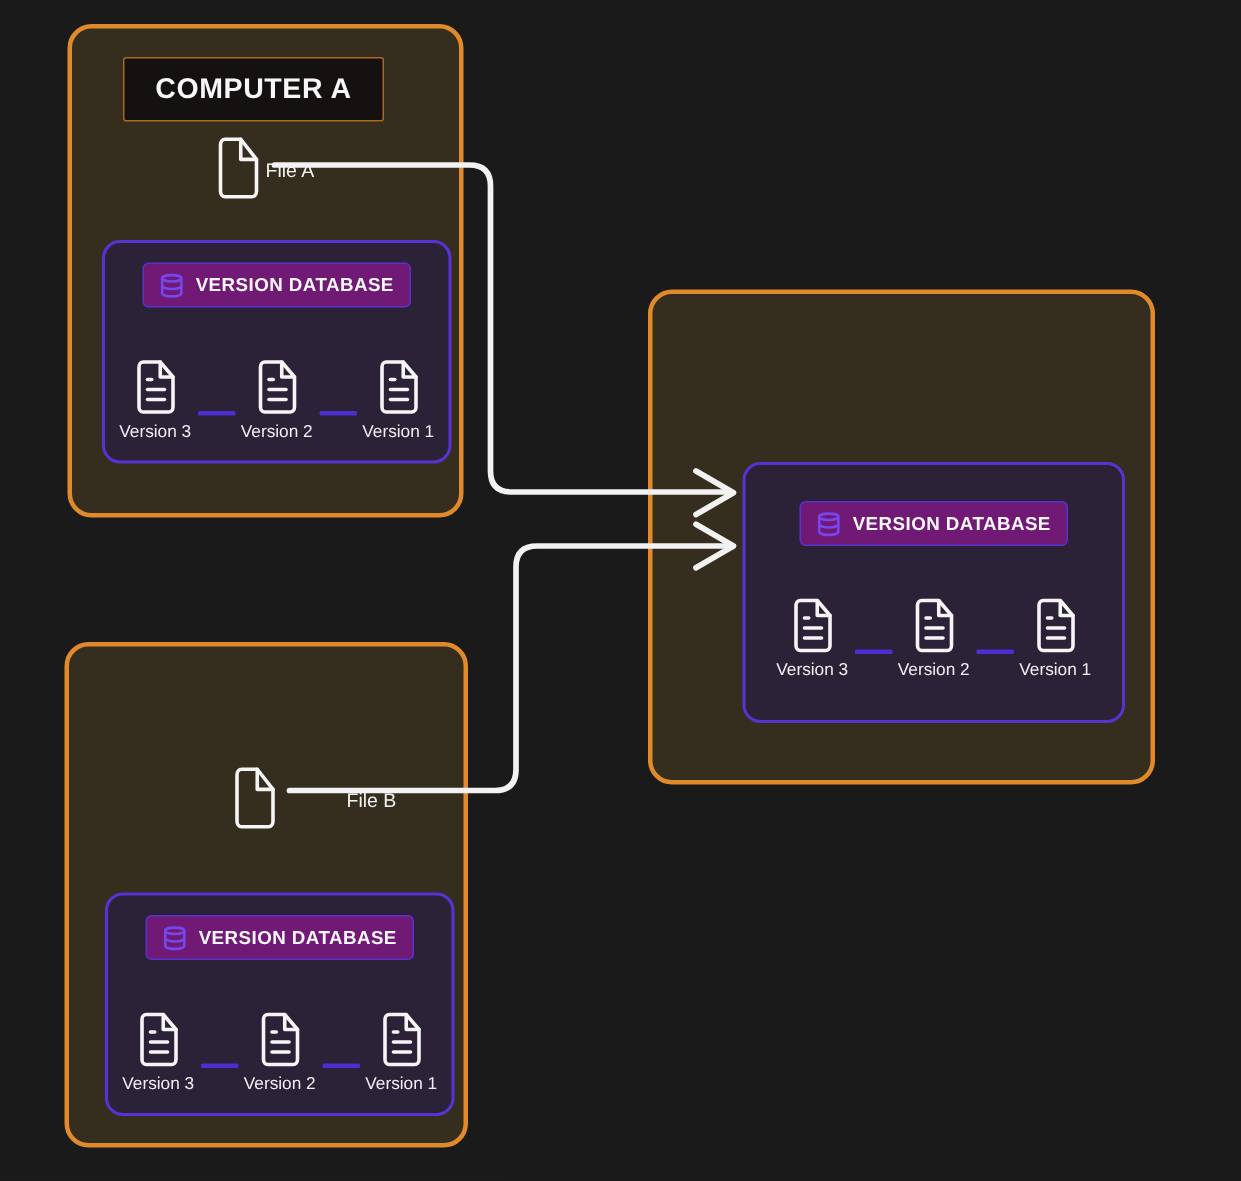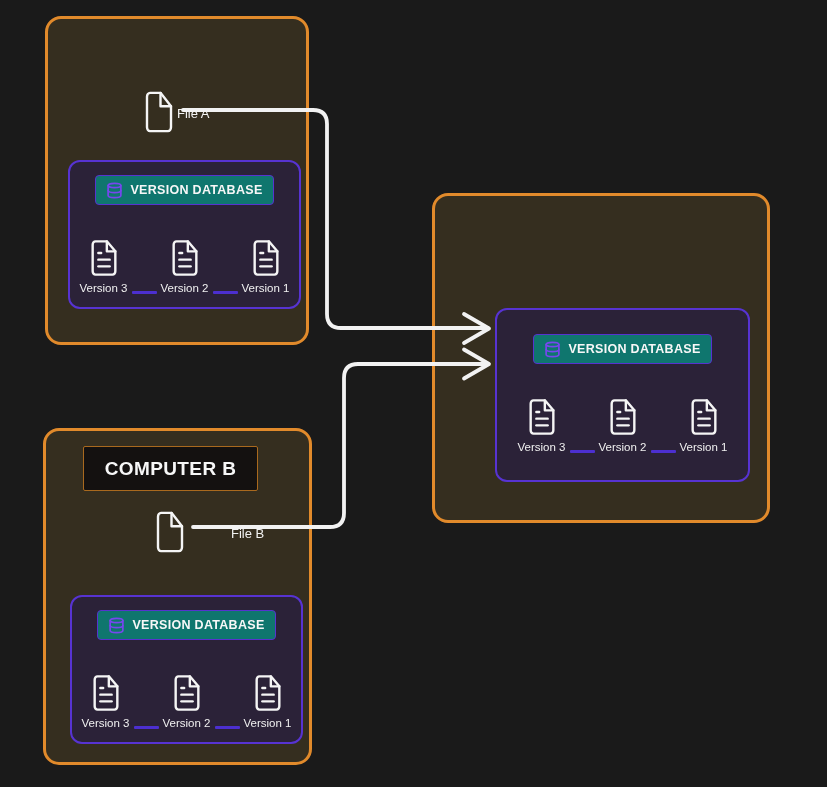--- a/index.html
+++ b/index.html
@@ -39,51 +39,54 @@
   .file-label{margin-top:3px;font-size:13px;color:#f2f2f2;}
   .vdb{
     position:absolute;
     background:#2b2238;
     border:2.5px solid #5733d2;
     border-radius:12px;
     box-sizing:border-box;
     display:flex;flex-direction:column;align-items:center;
   }
   .vdb-header{
-    background:#0f766e;
+    background:#701a75;
     border:1.5px solid #5633cf;
     border-radius:4px;
     height:30px;box-sizing:border-box;
     display:flex;align-items:center;gap:7px;
     padding:0 10px;
     font-weight:bold;font-size:12.5px;letter-spacing:.3px;
     color:#f7f7f7;white-space:nowrap;
   }
   .mt13{margin-top:13px;}
   .mt24{margin-top:24px;}
   .versions-row{
-    display:flex;align-items:flex-end;margin-top:33px;
+    display:flex;align-items:center;margin-top:33px;
   }
   .version-item{
     width:56px;display:flex;flex-direction:column;align-items:center;
   }
   .version-label{margin-top:4px;font-size:11.5px;color:#f0f0f0;white-space:nowrap;}
   .v-connector{
     width:25px;height:3px;margin-top:18px;
     background:#4c2fd0;border-radius:1px;
   }
   .icon-svg{display:block;}
   .arrow-layer{position:absolute;left:0;top:0;pointer-events:none;}
 </style>
 </head>
 <body>
 
 <div class="stage">
 
   <div class="machine" style="left:45px;top:16px;width:264px;height:329px;">
+    <div class="title-box" style="left:34px;top:19px;width:174px;height:43px;">
+      <span>COMPUTER A</span>
+    </div>
 
     <div class="file-group" style="left:93px;top:70px;">
       <svg class="icon-svg" width="36" height="46" viewBox="0 0 24 24" preserveAspectRatio="none" fill="none" stroke="#f5f5f5" stroke-width="2.4" stroke-linecap="round" stroke-linejoin="round">
         <path vector-effect="non-scaling-stroke" d="M13 2H6a2 2 0 0 0-2 2v16a2 2 0 0 0 2 2h12a2 2 0 0 0 2-2V9z"></path>
         <polyline vector-effect="non-scaling-stroke" points="13 2 13 9 20 9"></polyline>
       </svg>
       <span class="file-label">File A</span>
     </div>
 
     <div class="vdb" style="left:20px;top:141px;width:233px;height:149px;">
@@ -126,23 +129,20 @@
             <line vector-effect="non-scaling-stroke" x1="16" y1="17" x2="8" y2="17"></line>
             <polyline vector-effect="non-scaling-stroke" points="10 9 9 9 8 9"></polyline>
           </svg>
           <span class="version-label">Version 1</span>
         </div>
       </div>
     </div>
   </div>
 
   <div class="machine" style="left:43px;top:428px;width:269px;height:337px;">
-    <div class="title-box" style="left:37px;top:15px;width:175px;height:45px;">
-      <span>COMPUTER B</span>
-    </div>
 
     <div class="file-group" style="left:106px;top:78px;gap:43px;">
       <svg class="icon-svg" width="36" height="46" viewBox="0 0 24 24" preserveAspectRatio="none" fill="none" stroke="#f5f5f5" stroke-width="2.4" stroke-linecap="round" stroke-linejoin="round">
         <path vector-effect="non-scaling-stroke" d="M13 2H6a2 2 0 0 0-2 2v16a2 2 0 0 0 2 2h12a2 2 0 0 0 2-2V9z"></path>
         <polyline vector-effect="non-scaling-stroke" points="13 2 13 9 20 9"></polyline>
       </svg>
       <span class="file-label">File B</span>
     </div>
 
     <div class="vdb" style="left:24px;top:164px;width:233px;height:149px;">

